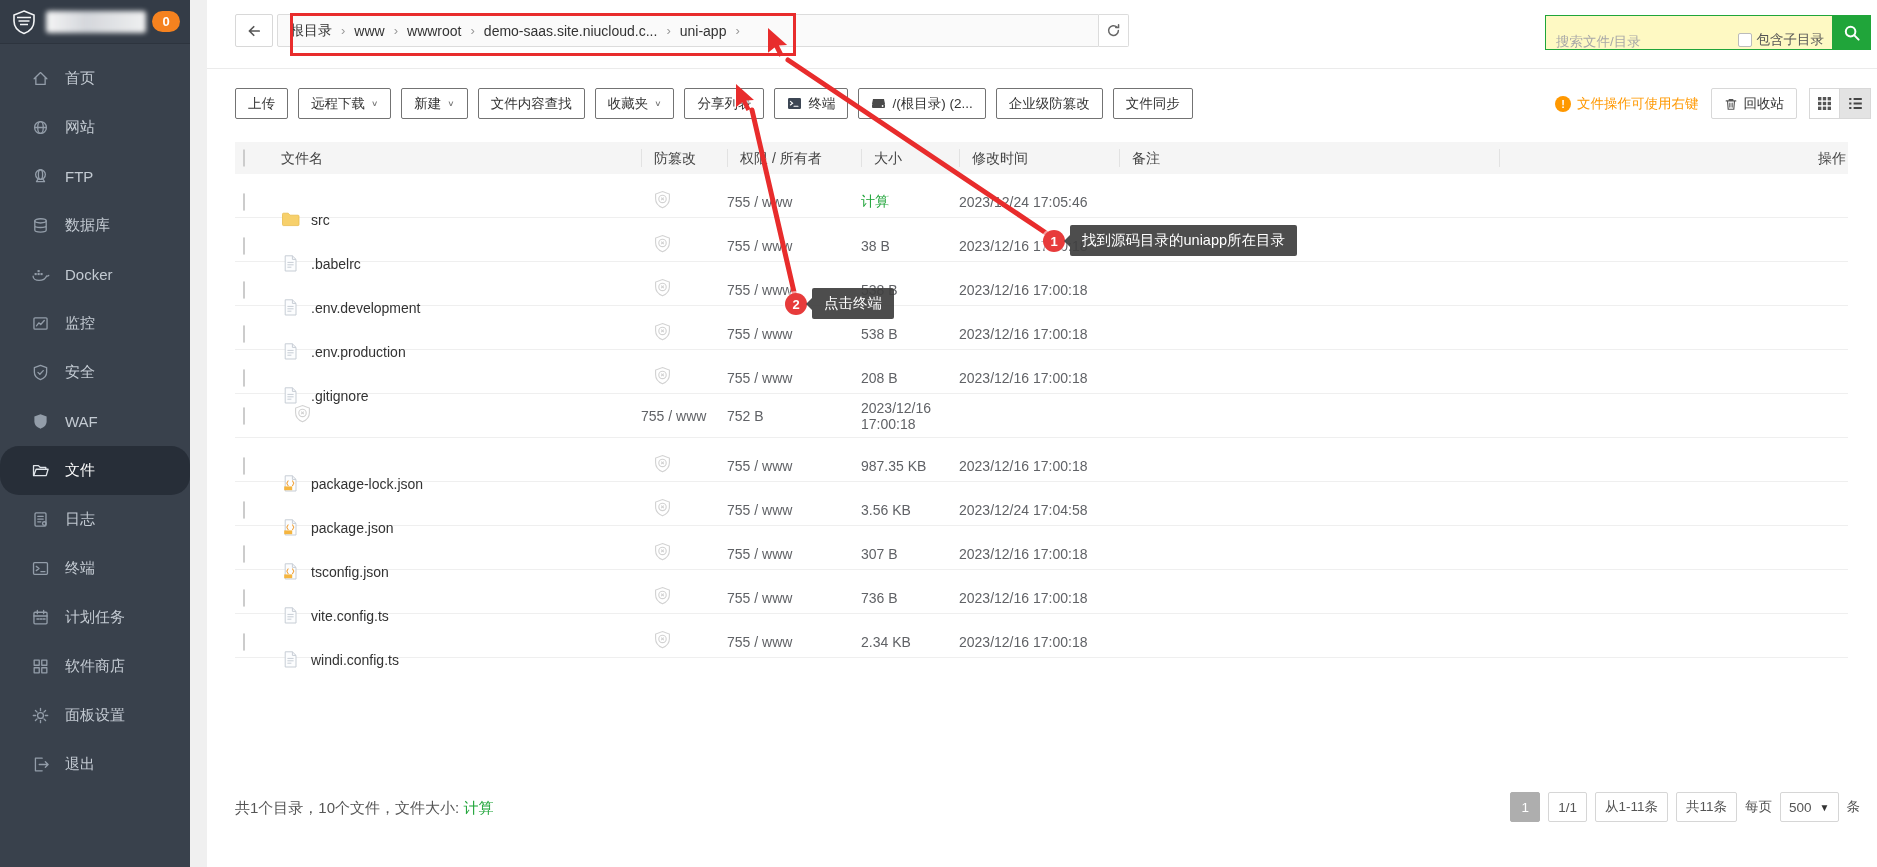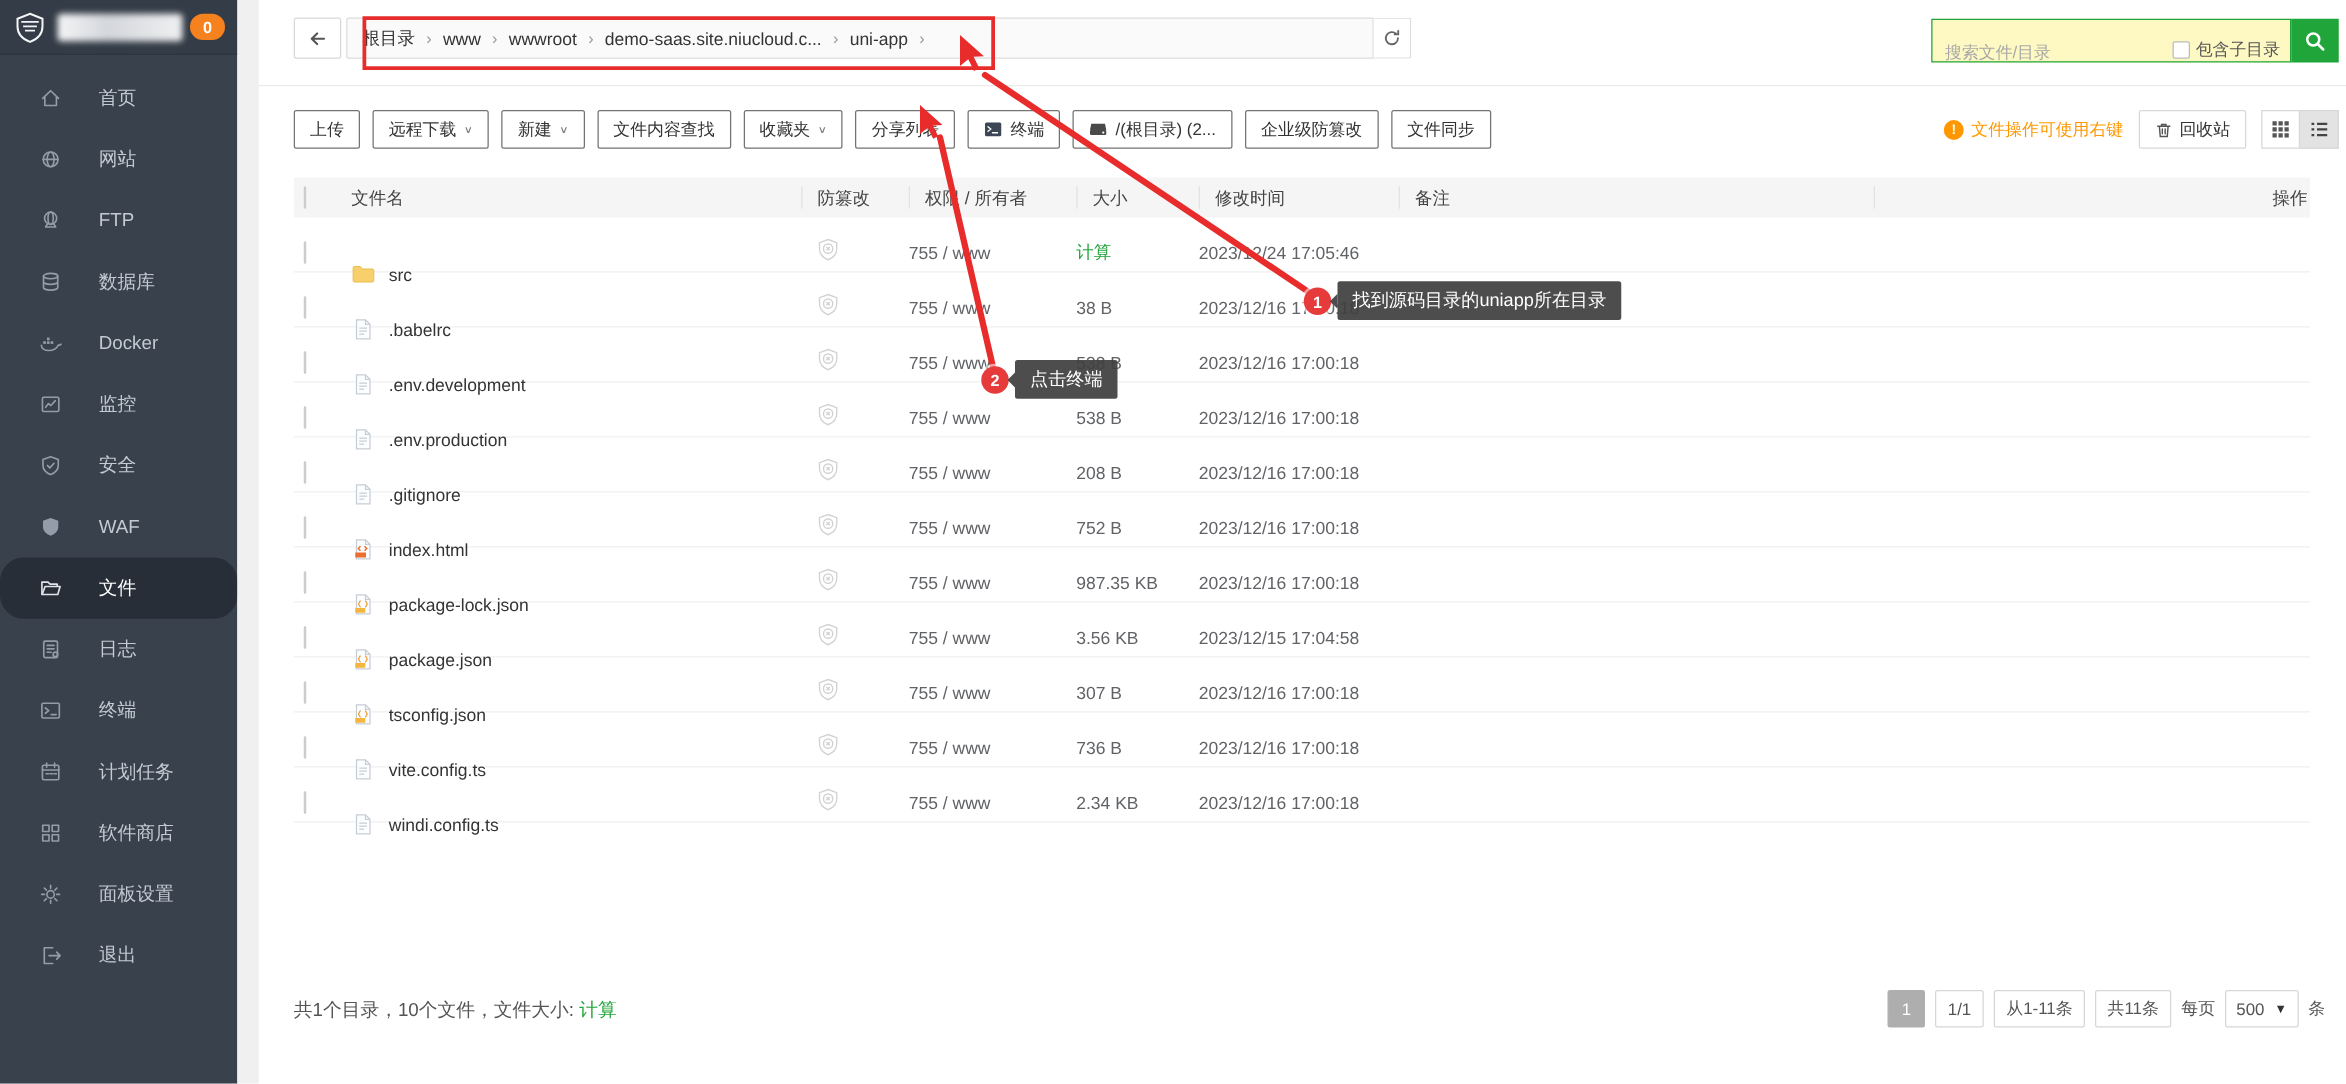--- a/index.html
+++ b/index.html
@@ -11,21 +11,21 @@
   .sidebar { position:absolute; left:0; top:0; width:190px; height:867px; background:#39414c; }
   .logo-bar { position:relative; height:44px; background:#343c47; border-bottom:1px solid #2d343e;
     display:flex; align-items:center; padding:0 10px; }
   .logo-glyph { width:28px; height:28px; flex:0 0 auto; }
   .logo-blur { position:relative; margin-left:8px; width:100px; height:22px; border-radius:3px;
     background:linear-gradient(90deg,rgba(255,255,255,.95),rgba(230,232,236,.9) 40%,rgba(255,255,255,.92));
     filter:blur(2.5px); }
   .logo-badge { margin-left:auto; min-width:28px; height:21px; border-radius:11px; background:#f5821f;
     color:#fff; font-size:13px; font-weight:bold; display:flex; align-items:center; justify-content:center; }
   .nav { padding-top:10px; }
-  .nav-item { height:49px; display:flex; align-items:center; padding-left:31px; gap:29px;
+  .nav-item { height:49px; display:flex; align-items:center; padding-left:31px; gap:15px;
     color:#c3cad2; font-size:15px; cursor:pointer; }
   .nav-item.active { background:#272e38; color:#fff;border-radius:19px; }
   .nav-item svg { width:19px; height:19px; stroke:#939da9; fill:none; stroke-width:1.25; stroke-linecap:round; stroke-linejoin:round; }
   .nav-item.active svg { stroke:#dfe4e9; }
   .nav-item .filled { fill:#939da9; stroke:none; }
 
   
   .main { position:absolute; left:190px; top:0; width:1687px; height:867px; background:#fff;
     border-left:17px solid #f0f0f0; }
   .topbar-divider { position:absolute; left:0; right:0; top:68px; border-top:1px solid #ebebeb; }
@@ -481,29 +481,20 @@
                 <path d="M8.2 7.6 L10.8 10.2 M10.8 7.6 L8.2 10.2" stroke="#d2d2d2" stroke-width="1.1"></path>
               </svg></div>
             <div class="dim">755 / www</div>
             <div class="dim">208 B</div>
             <div class="dim">2023/12/16 17:00:18</div>
             <div class="note-cell dim"></div>
             <div></div>
           </div>
           <div class="frow">
             <div class="cb"><span class="box"></span></div>
-            <div class="fname">
-              <svg viewBox="0 0 19 19">
-                <path d="M4.2 1.8 H11.4 L15 5.4 V17 H4.2 Z" fill="#fcfdfe" stroke="#c7cdd5"></path>
-                <path d="M11.4 1.8 V5.4 H15" fill="none" stroke="#c7cdd5"></path>
-                <path d="M7.4 7 L5.6 8.8 L7.4 10.6 M10.6 7 L12.4 8.8 L10.6 10.6" fill="none" stroke="#ec6d2d" stroke-width="1.2"></path>
-                <rect x="3.2" y="12" width="8.6" height="4" fill="#ec6d2d"></rect>
-              </svg>
-              <span>index.html</span>
-            </div>
             <div class="shield-cell"><svg viewBox="0 0 19 20">
                 <path d="M9.5 1.6 L16.4 4.1 V8.8 C16.4 13.2 13.5 16.2 9.5 17.8 C5.5 16.2 2.6 13.2 2.6 8.8 V4.1 Z" fill="none" stroke="#d2d2d2" stroke-width="1.1"></path>
                 <circle cx="9.5" cy="8.9" r="3.7" fill="none" stroke="#d2d2d2" stroke-width="1.1"></circle>
                 <path d="M8.2 7.6 L10.8 10.2 M10.8 7.6 L8.2 10.2" stroke="#d2d2d2" stroke-width="1.1"></path>
               </svg></div>
             <div class="dim">755 / www</div>
             <div class="dim">752 B</div>
             <div class="dim">2023/12/16 17:00:18</div>
             <div class="note-cell dim"></div>
             <div></div>
@@ -541,21 +532,21 @@
               </svg>
               <span>package.json</span>
             </div>
             <div class="shield-cell"><svg viewBox="0 0 19 20">
                 <path d="M9.5 1.6 L16.4 4.1 V8.8 C16.4 13.2 13.5 16.2 9.5 17.8 C5.5 16.2 2.6 13.2 2.6 8.8 V4.1 Z" fill="none" stroke="#d2d2d2" stroke-width="1.1"></path>
                 <circle cx="9.5" cy="8.9" r="3.7" fill="none" stroke="#d2d2d2" stroke-width="1.1"></circle>
                 <path d="M8.2 7.6 L10.8 10.2 M10.8 7.6 L8.2 10.2" stroke="#d2d2d2" stroke-width="1.1"></path>
               </svg></div>
             <div class="dim">755 / www</div>
             <div class="dim">3.56 KB</div>
-            <div class="dim">2023/12/15 17:04:58</div>
+            <div class="dim">2023/12/24 17:04:58</div>
             <div class="note-cell dim"></div>
             <div></div>
           </div>
           <div class="frow">
             <div class="cb"><span class="box"></span></div>
             <div class="fname">
               <svg viewBox="0 0 19 19">
                 <path d="M4.2 1.8 H11.4 L15 5.4 V17 H4.2 Z" fill="#fcfdfe" stroke="#c7cdd5"></path>
                 <path d="M11.4 1.8 V5.4 H15" fill="none" stroke="#c7cdd5"></path>
                 <path d="M7.6 6.8 C6 6.8 6.8 9.2 5.4 9.2 C6.8 9.2 6 11.6 7.6 11.6 M11 6.8 C12.6 6.8 11.8 9.2 13.2 9.2 C11.8 9.2 12.6 11.6 11 11.6" fill="none" stroke="#f0a23c" stroke-width="1.1"></path>

